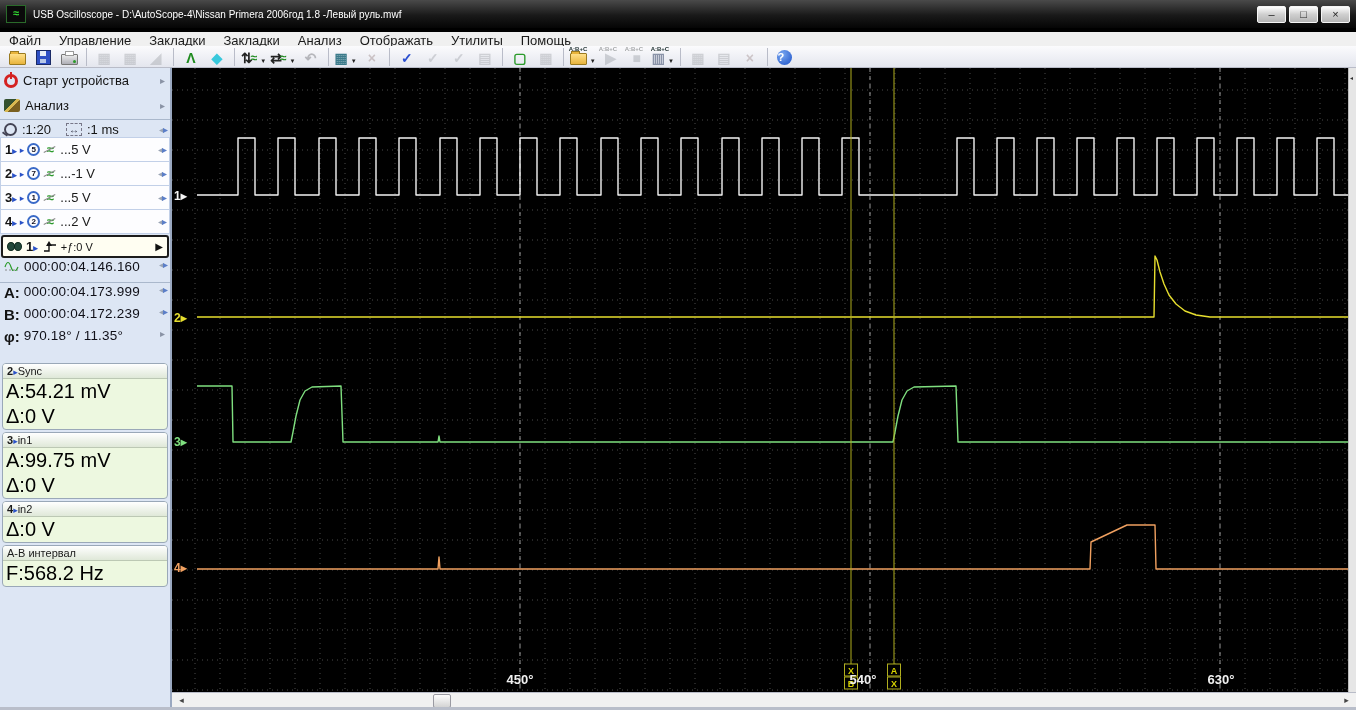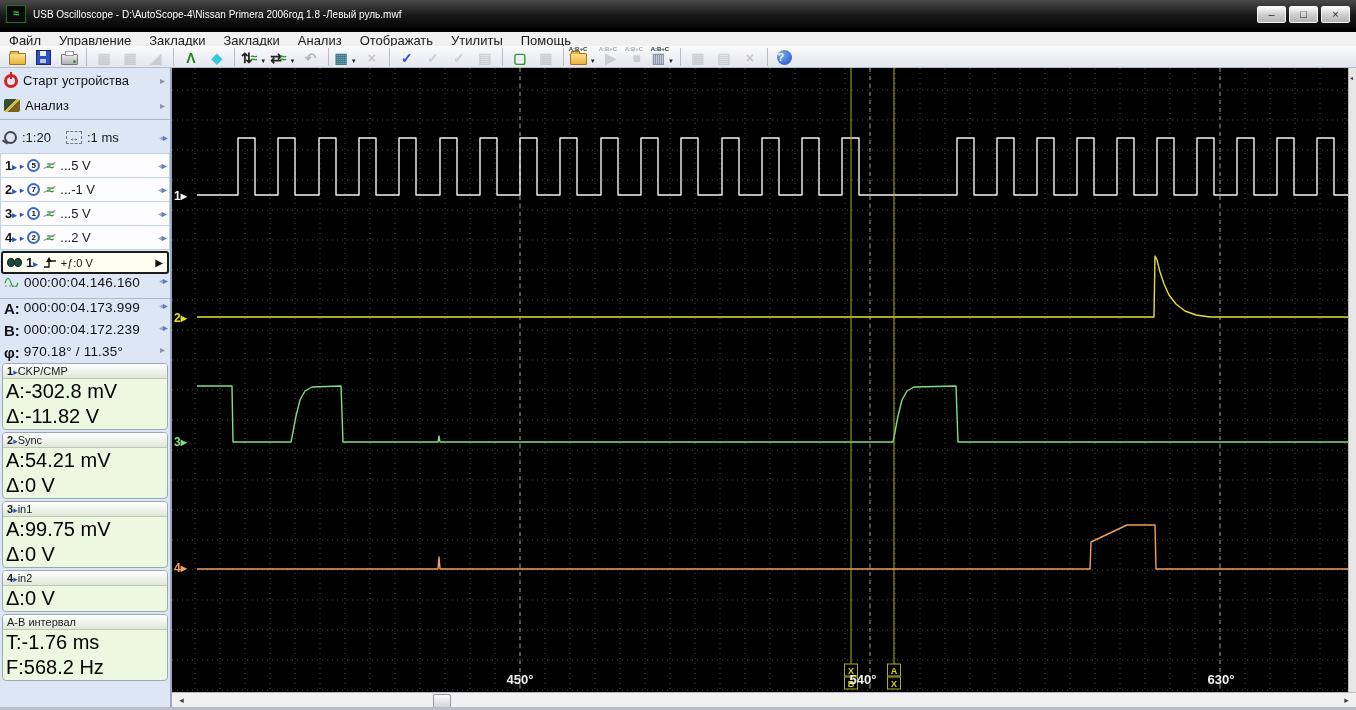--- a/index.html
+++ b/index.html
@@ -60,21 +60,21 @@
     border-right:2px solid #9aa8c0;box-sizing:content-box;font-size:13px;color:#141414;}
   .sb-row{position:relative;display:flex;align-items:center;gap:5px;padding:0 4px;}
   .sb-cmd{height:25px;}
   .row-arrow{position:absolute;right:5px;color:#8a93a5;font-size:10px;}
   .ic-power{width:14px;height:14px;border:3px solid #d42222;border-radius:50%;
     box-sizing:border-box;position:relative;flex:none;}
   .ic-power::before{content:"";position:absolute;top:-5px;left:3px;width:2px;height:7px;background:#d42222;}
   .ic-modes{width:16px;height:13px;border-radius:2px;flex:none;
     background:linear-gradient(135deg,#33502f 42%,#d8b850 42%,#d8b850 58%,#7a6020 58%);}
   .sb-sep{height:1px;background:#aab8cc;margin:1px 0;}
-  .zoomrow{height:32px;font-size:13px;}
+  .zoomrow{height:16px;font-size:13px;}
   .ic-zoom{width:9px;height:9px;border:2px solid #445;border-radius:50%;position:relative;flex:none;}
   .ic-zoom::after{content:"";position:absolute;left:-4px;top:8px;width:6px;height:2px;
     background:#445;transform:rotate(35deg);}
   .ic-sweep{border:1px dashed #778;color:#334;font-size:10px;line-height:11px;padding:0 2px;margin-left:10px;}
   .duo{position:absolute;right:3px;font-size:10px;letter-spacing:-1px;}
   .duo .l{color:#9aa4b4;} .duo .r{color:#5a7ec8;}
   .ch-row{height:23px;background:#fdfdff;border:1px solid #c2d0e8;border-bottom:none;
     display:flex;align-items:center;gap:3px;padding:0 4px;position:relative;}
   .ch-row:last-child{border-bottom:1px solid #c2d0e8;}
   .ch-num{font-weight:bold;font-size:13px;}
@@ -332,41 +332,35 @@
       <span class="counter">000:00:04.172.239</span>
       <span class="duo"><span class="l">◂</span><span class="r">▸</span></span>
     </div>
     <div class="val-row">
       <span class="big">φ:</span>
       <span class="counter">970.18° / 11.35°</span>
       <span class="row-arrow">▸</span>
     </div>
     <div class="mpanels" id="mpanels">
         <div class="mpanel">
-          <div class="hd"><span class="n">1</span><span class="b-arr">▸</span><span>CKP/CMP</span></div>
-          <div class="val">A:-302.8 mV</div>
-          <div class="val">Δ:-11.82 V</div>
-        </div>
-        <div class="mpanel">
           <div class="hd"><span class="n">2</span><span class="b-arr">▸</span><span>Sync</span></div>
           <div class="val">A:54.21 mV</div>
           <div class="val">Δ:0 V</div>
         </div>
         <div class="mpanel">
           <div class="hd"><span class="n">3</span><span class="b-arr">▸</span><span>in1</span></div>
           <div class="val">A:99.75 mV</div>
           <div class="val">Δ:0 V</div>
         </div>
         <div class="mpanel">
           <div class="hd"><span class="n">4</span><span class="b-arr">▸</span><span>in2</span></div>
           <div class="val">Δ:0 V</div>
         </div>
         <div class="mpanel">
           <div class="hd"><span>A-B интервал</span></div>
-          <div class="val">T:-1.76 ms</div>
           <div class="val">F:568.2 Hz</div>
         </div>
       </div>
   </div>
 
   <div class="plot">
     <svg id="scope-svg" width="1176" height="624" viewBox="172 68 1176 624">
         <line x1="195" y1="68" x2="195" y2="692" stroke="#4a4a4a" stroke-width="1" stroke-dasharray="1 4"></line>
         <line x1="220" y1="68" x2="220" y2="692" stroke="#4a4a4a" stroke-width="1" stroke-dasharray="1 4"></line>
         <line x1="245" y1="68" x2="245" y2="692" stroke="#4a4a4a" stroke-width="1" stroke-dasharray="1 4"></line>

